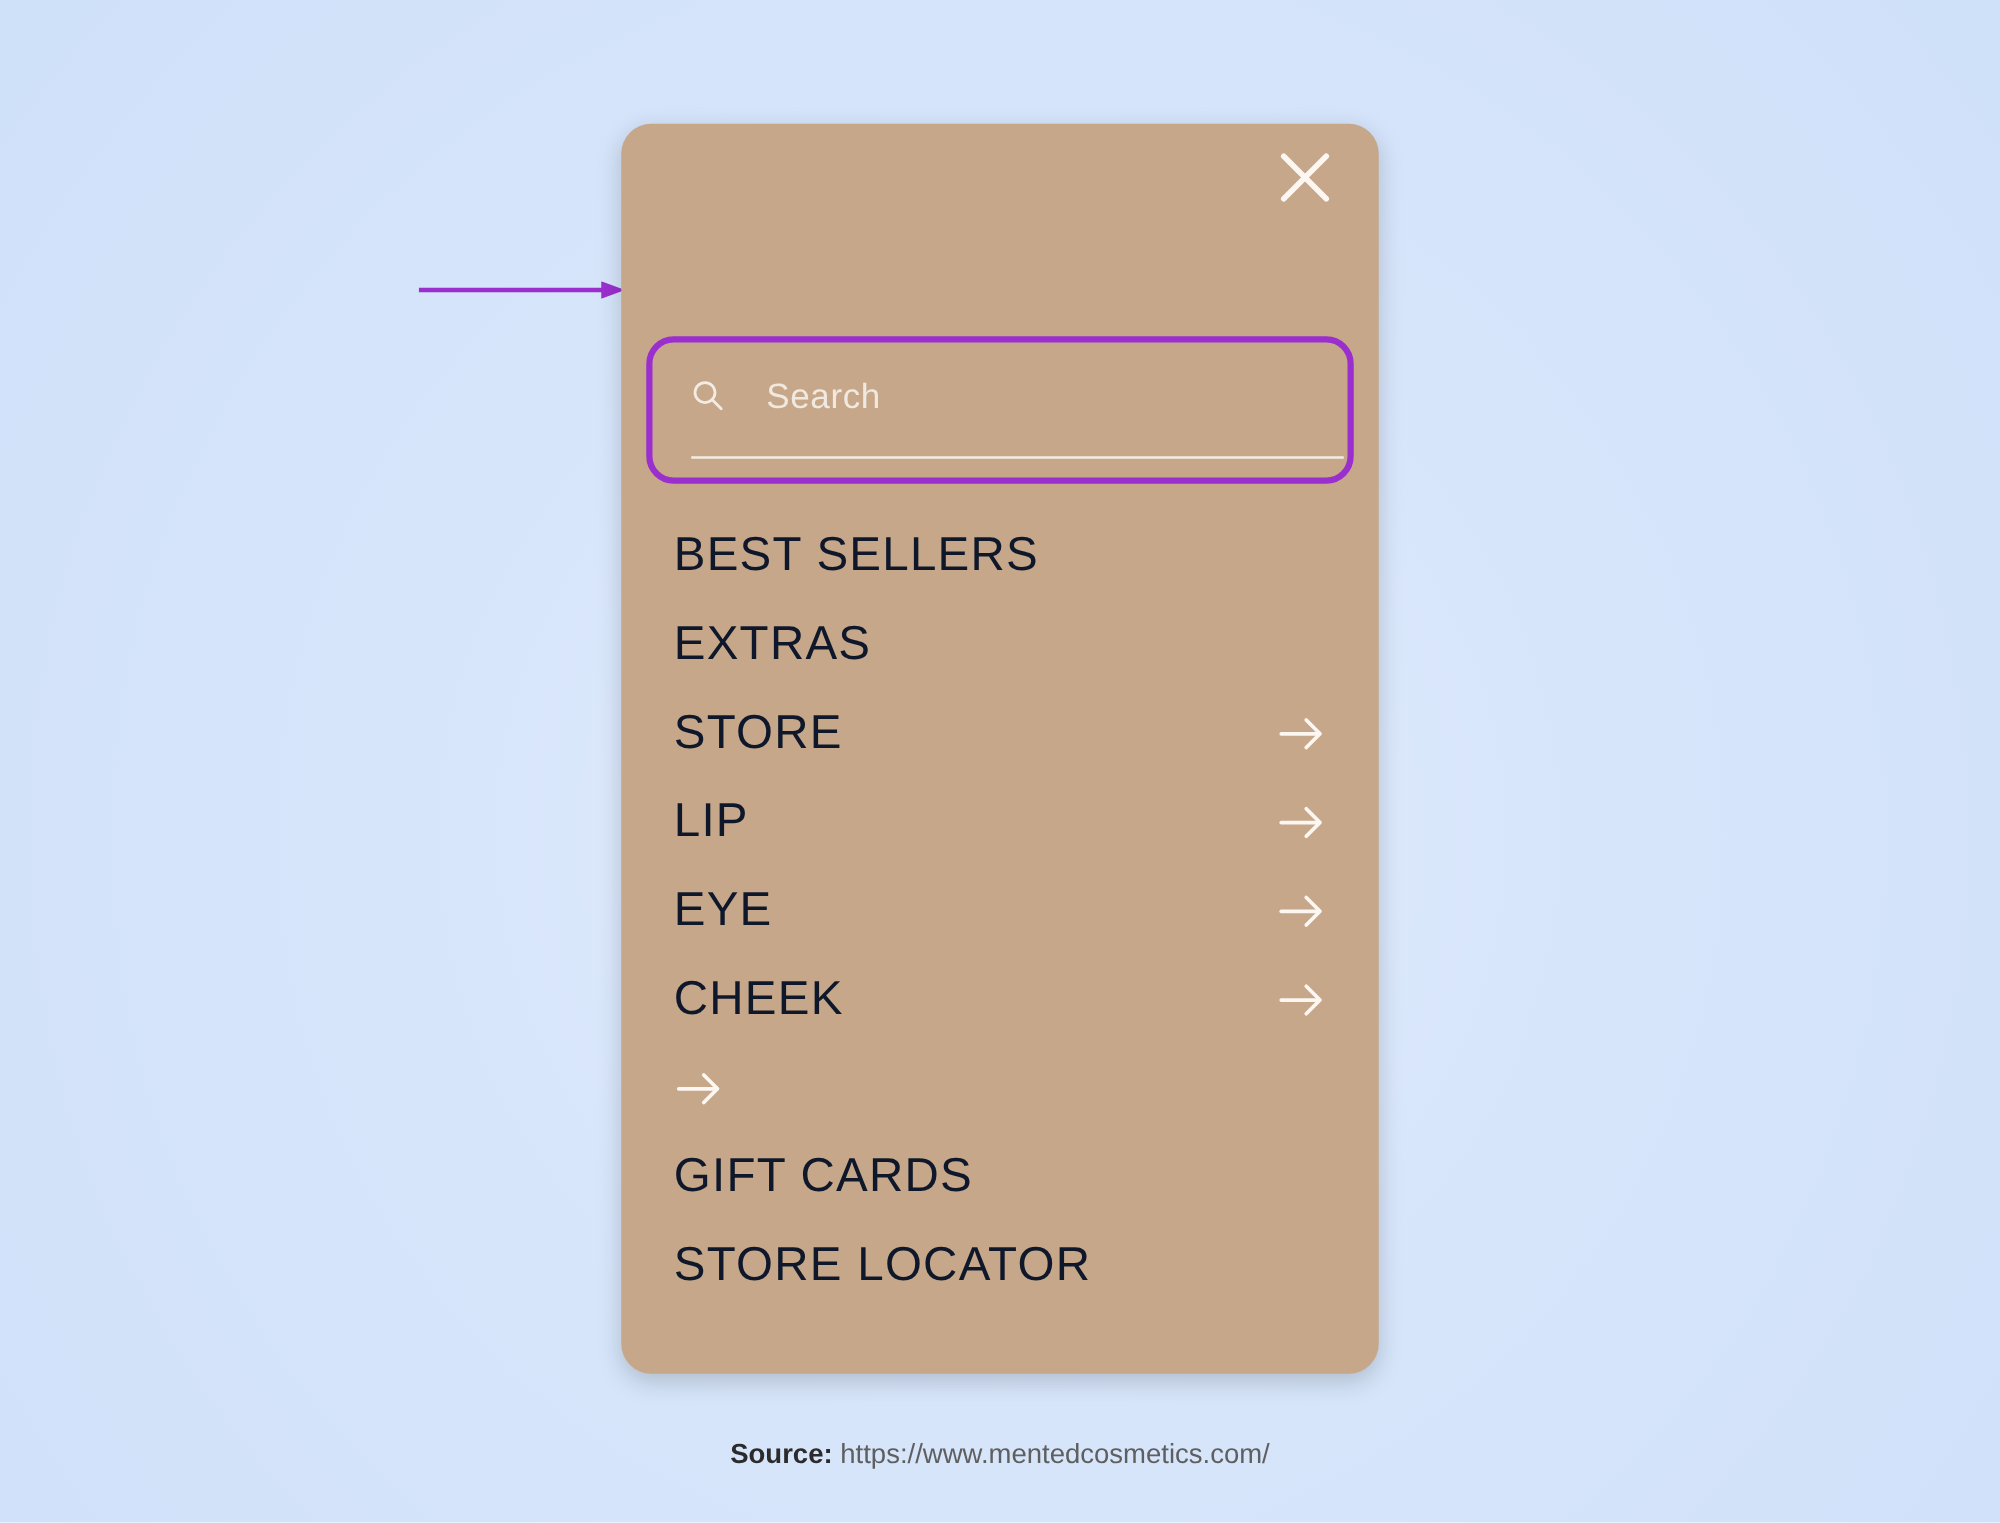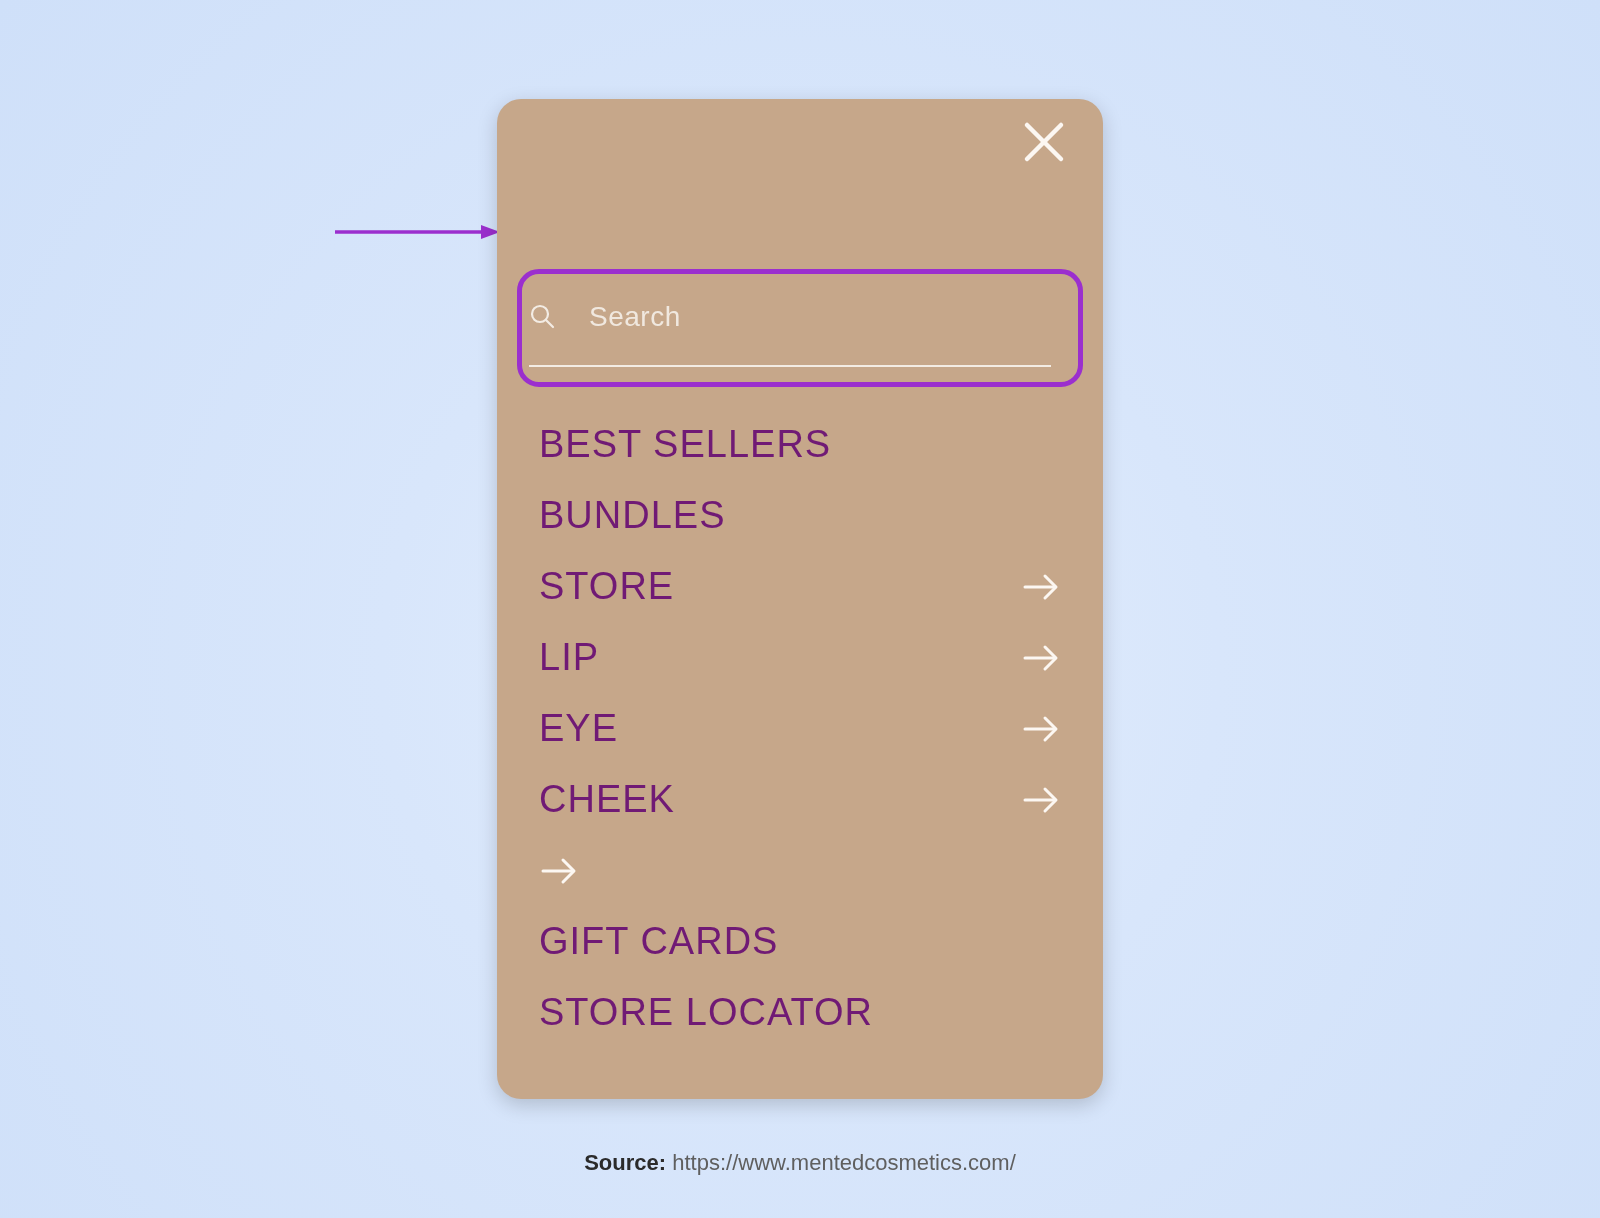--- a/index.html
+++ b/index.html
@@ -53,21 +53,21 @@
     top: 170px;
     width: 566px;
     height: 118px;
     border: 5px solid #9B2FCE;
     border-radius: 22px;
     pointer-events: none;
   }
 
   .search-row {
     position: absolute;
-    left: 32px;
+    left: 56px;
     top: 186px;
     width: 522px;
     height: 82px;
     display: flex;
     align-items: flex-start;
     gap: 34px;
     border-bottom: 2px solid #f3ece4;
     padding-top: 16px;
   }
   .search-icon {
@@ -101,21 +101,21 @@
     display: flex;
     align-items: center;
     justify-content: space-between;
     height: 71px;
     cursor: pointer;
   }
   .menu-item .label {
     font-size: 38px;
     font-weight: 400;
     letter-spacing: 1px;
-    color: #701a75;
+    color: #0f172a;
     white-space: nowrap;
   }
   .menu-item .arrow-slot {
     width: 40px;
     height: 40px;
     flex: 0 0 auto;
   }
   .menu-item .arrow-slot.hidden { visibility: hidden; }
 
   
@@ -162,21 +162,21 @@
   </div>
 
   <div class="search-highlight"></div>
 
   <nav class="menu-list">
     <div class="menu-item">
       <span class="label">BEST SELLERS</span>
       <span class="arrow-slot hidden"></span>
     </div>
     <div class="menu-item">
-      <span class="label">BUNDLES</span>
+      <span class="label">EXTRAS</span>
       <span class="arrow-slot hidden"></span>
     </div>
     <div class="menu-item">
       <span class="label">STORE</span>
       <span class="arrow-slot">
         <svg width="40" height="40" viewBox="0 0 40 40">
             <line x1="4" y1="20" x2="34" y2="20" stroke="#fcf7f2" stroke-width="3" stroke-linecap="round"></line>
             <polyline points="24,9 35,20 24,31" fill="none" stroke="#fcf7f2" stroke-width="3" stroke-linecap="round" stroke-linejoin="round"></polyline>
           </svg>
       </span>

